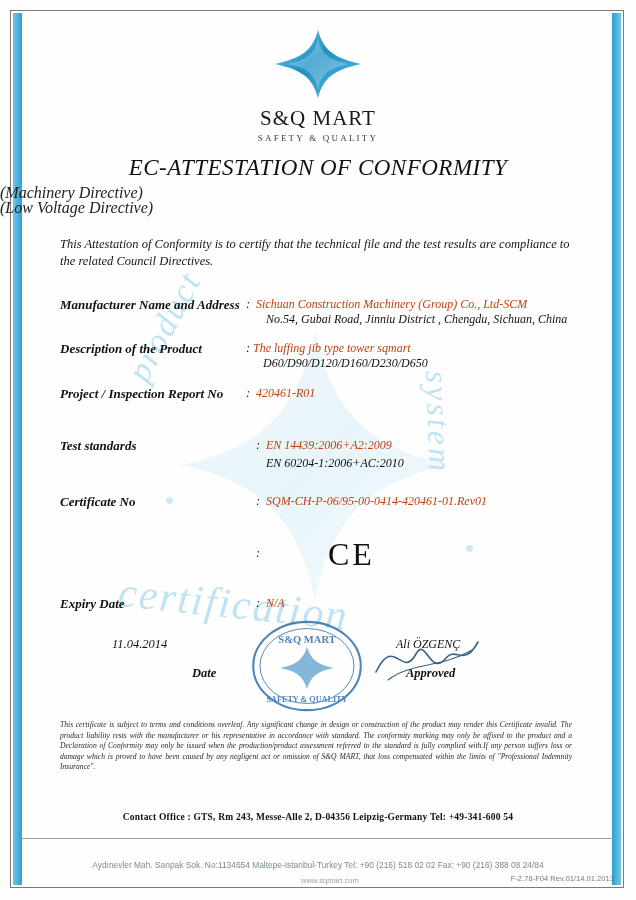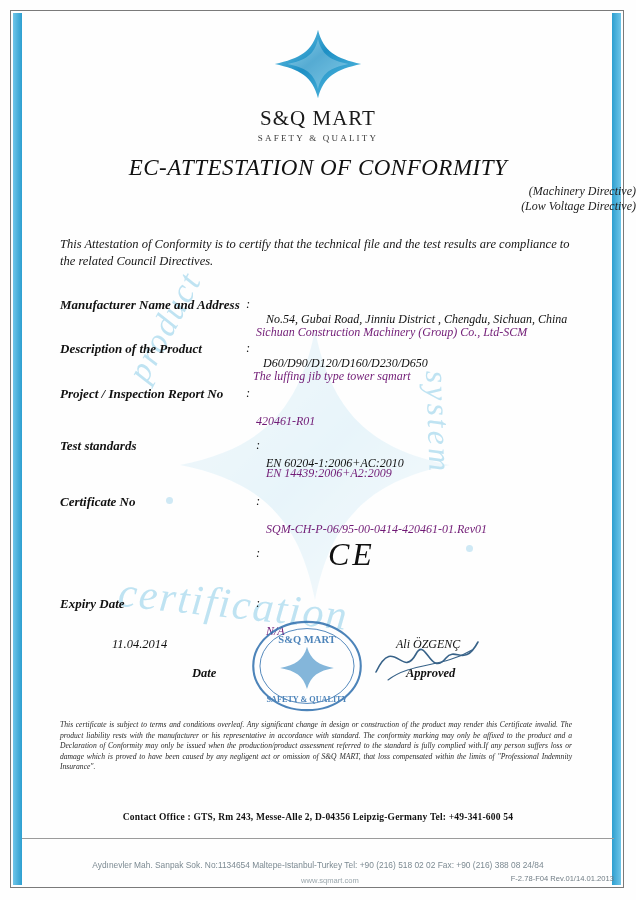--- a/index.html
+++ b/index.html
@@ -118,22 +118,22 @@
     text-align: center;
     font-size: 23px;
     font-style: italic;
     letter-spacing: .5px;
     color: #111;
   }
   .doc-sub1, .doc-sub2 {
     position: absolute;
     width: 636px;
     left: 0;
-    text-align: right;
-    font-size: 12px;
+    text-align: left;
+    font-size: 16px;
     font-style: italic;
     color: #222;
   }
   .doc-sub1 { top: 184px; }
   .doc-sub2 { top: 199px; }
 
   .intro {
     position: absolute;
     left: 60px; top: 236px;
     width: 512px;
@@ -168,37 +168,35 @@
     font-size: 12.5px;
     font-style: italic;
     color: #111;
   }
   .value {
     position: absolute;
     left: 196px; top: 0;
     width: 330px;
     font-size: 12px;
     font-style: italic;
-    color: #701a75;
+    color: #c2410c;
     line-height: 15px;
-    margin-top: 28px;
   }
   .value2 {
     position: absolute;
     left: 206px; top: 15px;
     font-size: 12px;
     font-style: italic;
     color: #111;
   }
 
   .ce-mark {
     position: absolute;
     left: 268px; top: -10px;
     font-size: 32px;
-    font-style: italic;
     font-family: "Liberation Serif", serif;
     color: #111;
     letter-spacing: 3px;
   }
 
   
   .sig-date {
     position: absolute;
     left: 112px; top: 637px;
     font-size: 12.5px;

